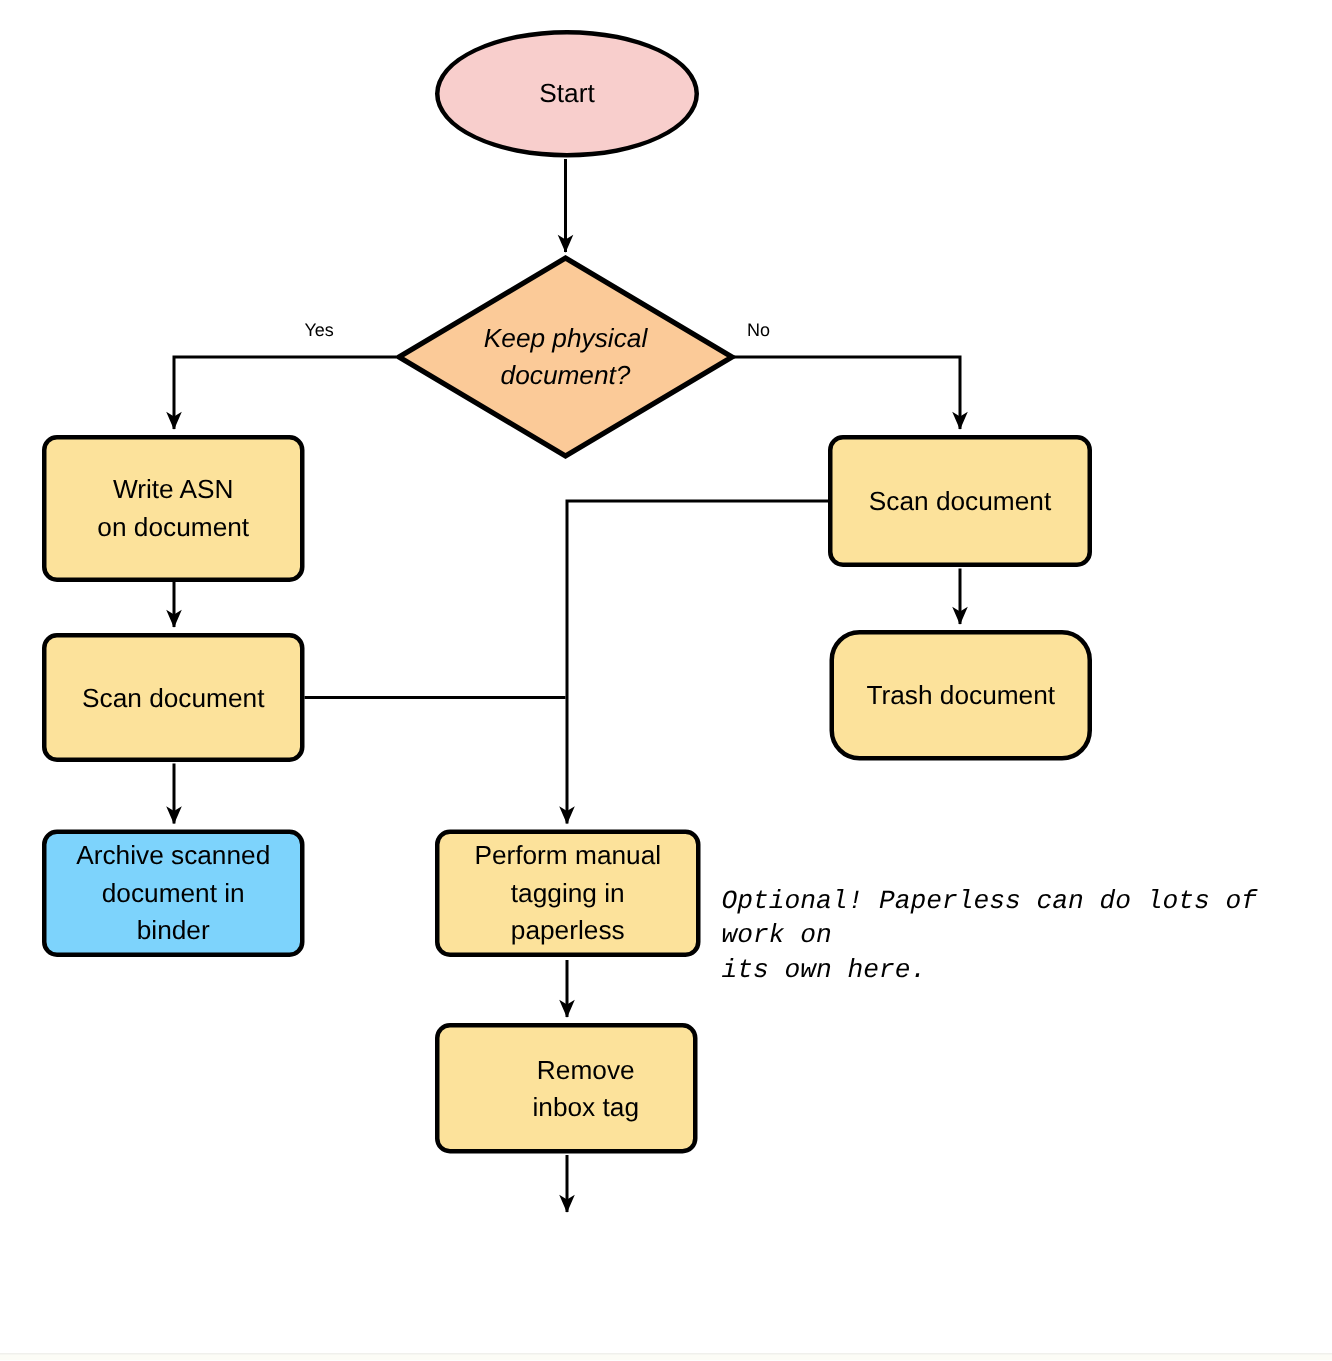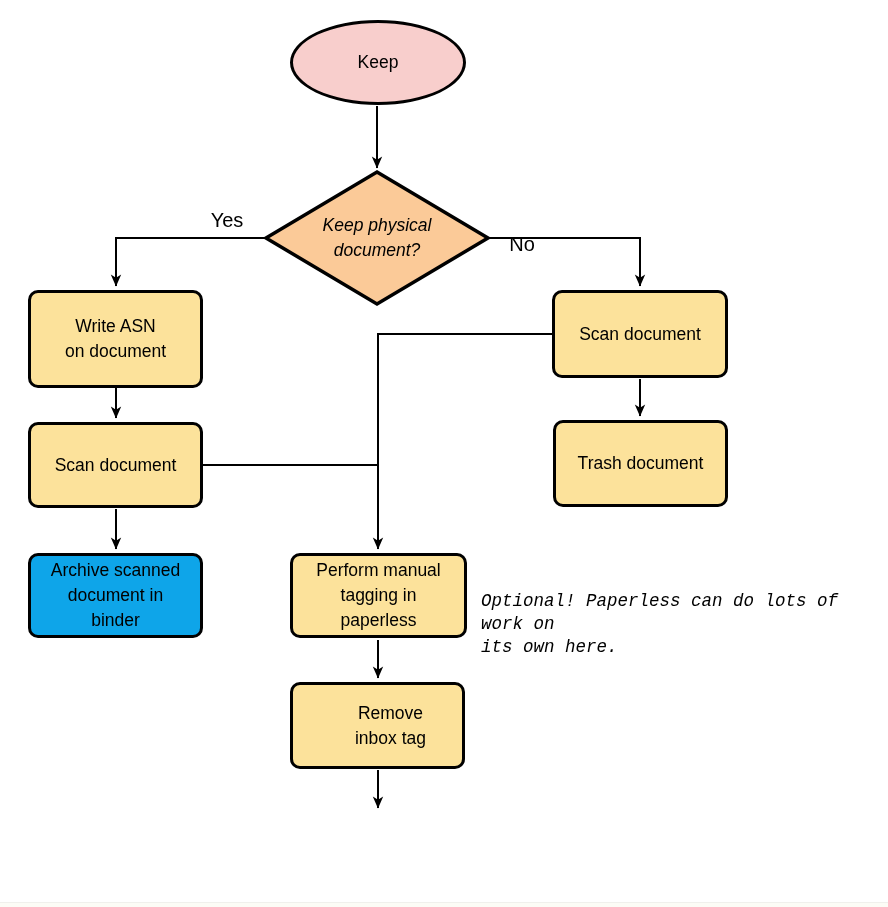--- a/index.html
+++ b/index.html
@@ -49,23 +49,22 @@
     align-items: center;
     justify-content: center;
     text-align: center;
     font-size: 17.5px;
     line-height: 25px;
     white-space: pre-line;
     font-style: italic;
   }
   .edge-label {
     position: absolute;
-    font-size: 20px;
+    font-size: 12px;
     line-height: 18px;
-    text-align: center;
     white-space: nowrap;
   }
   .note {
     position: absolute;
     font-style: italic;
     font-size: 17.5px;
     line-height: 23px;
     white-space: pre-line;
   }
   .bottom-strip {
@@ -98,50 +97,50 @@
     <path class="edge" d="M640,379 L640,416" marker-end="url(#arrowhead)"></path>
     <path class="edge" d="M552,334 L378,334 L378,549" marker-end="url(#arrowhead)"></path>
     <path class="edge" d="M203,465 L377,465"></path>
     <path class="edge" d="M378,640 L378,678" marker-end="url(#arrowhead)"></path>
     <path class="edge" d="M378,770 L378,808" marker-end="url(#arrowhead)"></path>
 
     <polygon points="377,172 488,238 377,304 266,238" stroke="#000000" stroke-width="3.5" fill="#FBCA98" style="fill: rgb(251, 202, 152);"></polygon>
   </svg>
 
   <div class="node terminator" style="left: 290px; top: 20px; width: 176px; height: 85px; background-color: rgb(248, 206, 204);">
-    <span>Keep</span>
+    <span>Start</span>
   </div>
 
   <div class="decision-label" style="left:276px; top:210px; width:202px; height:56px;">Keep physical
 document?</div>
 
   <div class="edge-label" style="left:203px; top:211px; width:48px;">Yes</div>
 
-  <div class="edge-label" style="left:498px; top:211px; width:48px;margin-top:24px;">No</div>
+  <div class="edge-label" style="left:498px; top:211px; width:48px;">No</div>
 
   <div class="node process" style="left: 28px; top: 290px; width: 175px; height: 98px; background-color: rgb(252, 226, 155); text-align: center;">
     <span>Write ASN
 on document</span>
   </div>
 
   <div class="node process" style="left: 28px; top: 422px; width: 175px; height: 86px; background-color: rgb(252, 226, 155);">
     <span>Scan document</span>
   </div>
 
-  <div class="node process" style="left: 28px; top: 553px; width: 175px; height: 85px; background-color: #0ea5e9;">
+  <div class="node process" style="left: 28px; top: 553px; width: 175px; height: 85px; background-color: #7dd3fc;">
     <span>Archive scanned
 document in
 binder</span>
   </div>
 
   <div class="node process" style="left: 552px; top: 290px; width: 176px; height: 88px; background-color: rgb(252, 226, 155);">
     <span>Scan document</span>
   </div>
 
-  <div class="node process" style="left: 553px; top: 420px; width: 175px; height: 87px; background-color: rgb(252, 226, 155);">
+  <div class="node process" style="left: 553px; top: 420px; width: 175px; height: 87px; background-color: rgb(252, 226, 155); border-radius: 20px;">
     <span>Trash document</span>
   </div>
 
   <div class="node process" style="left: 290px; top: 553px; width: 177px; height: 85px; background-color: rgb(252, 226, 155);">
     <span>Perform manual
 tagging in
 paperless</span>
   </div>
 
   <div class="note" style="left:481px; top:590px; width:405px;font-family:Liberation Mono, monospace;">Optional! Paperless can do lots of work on

